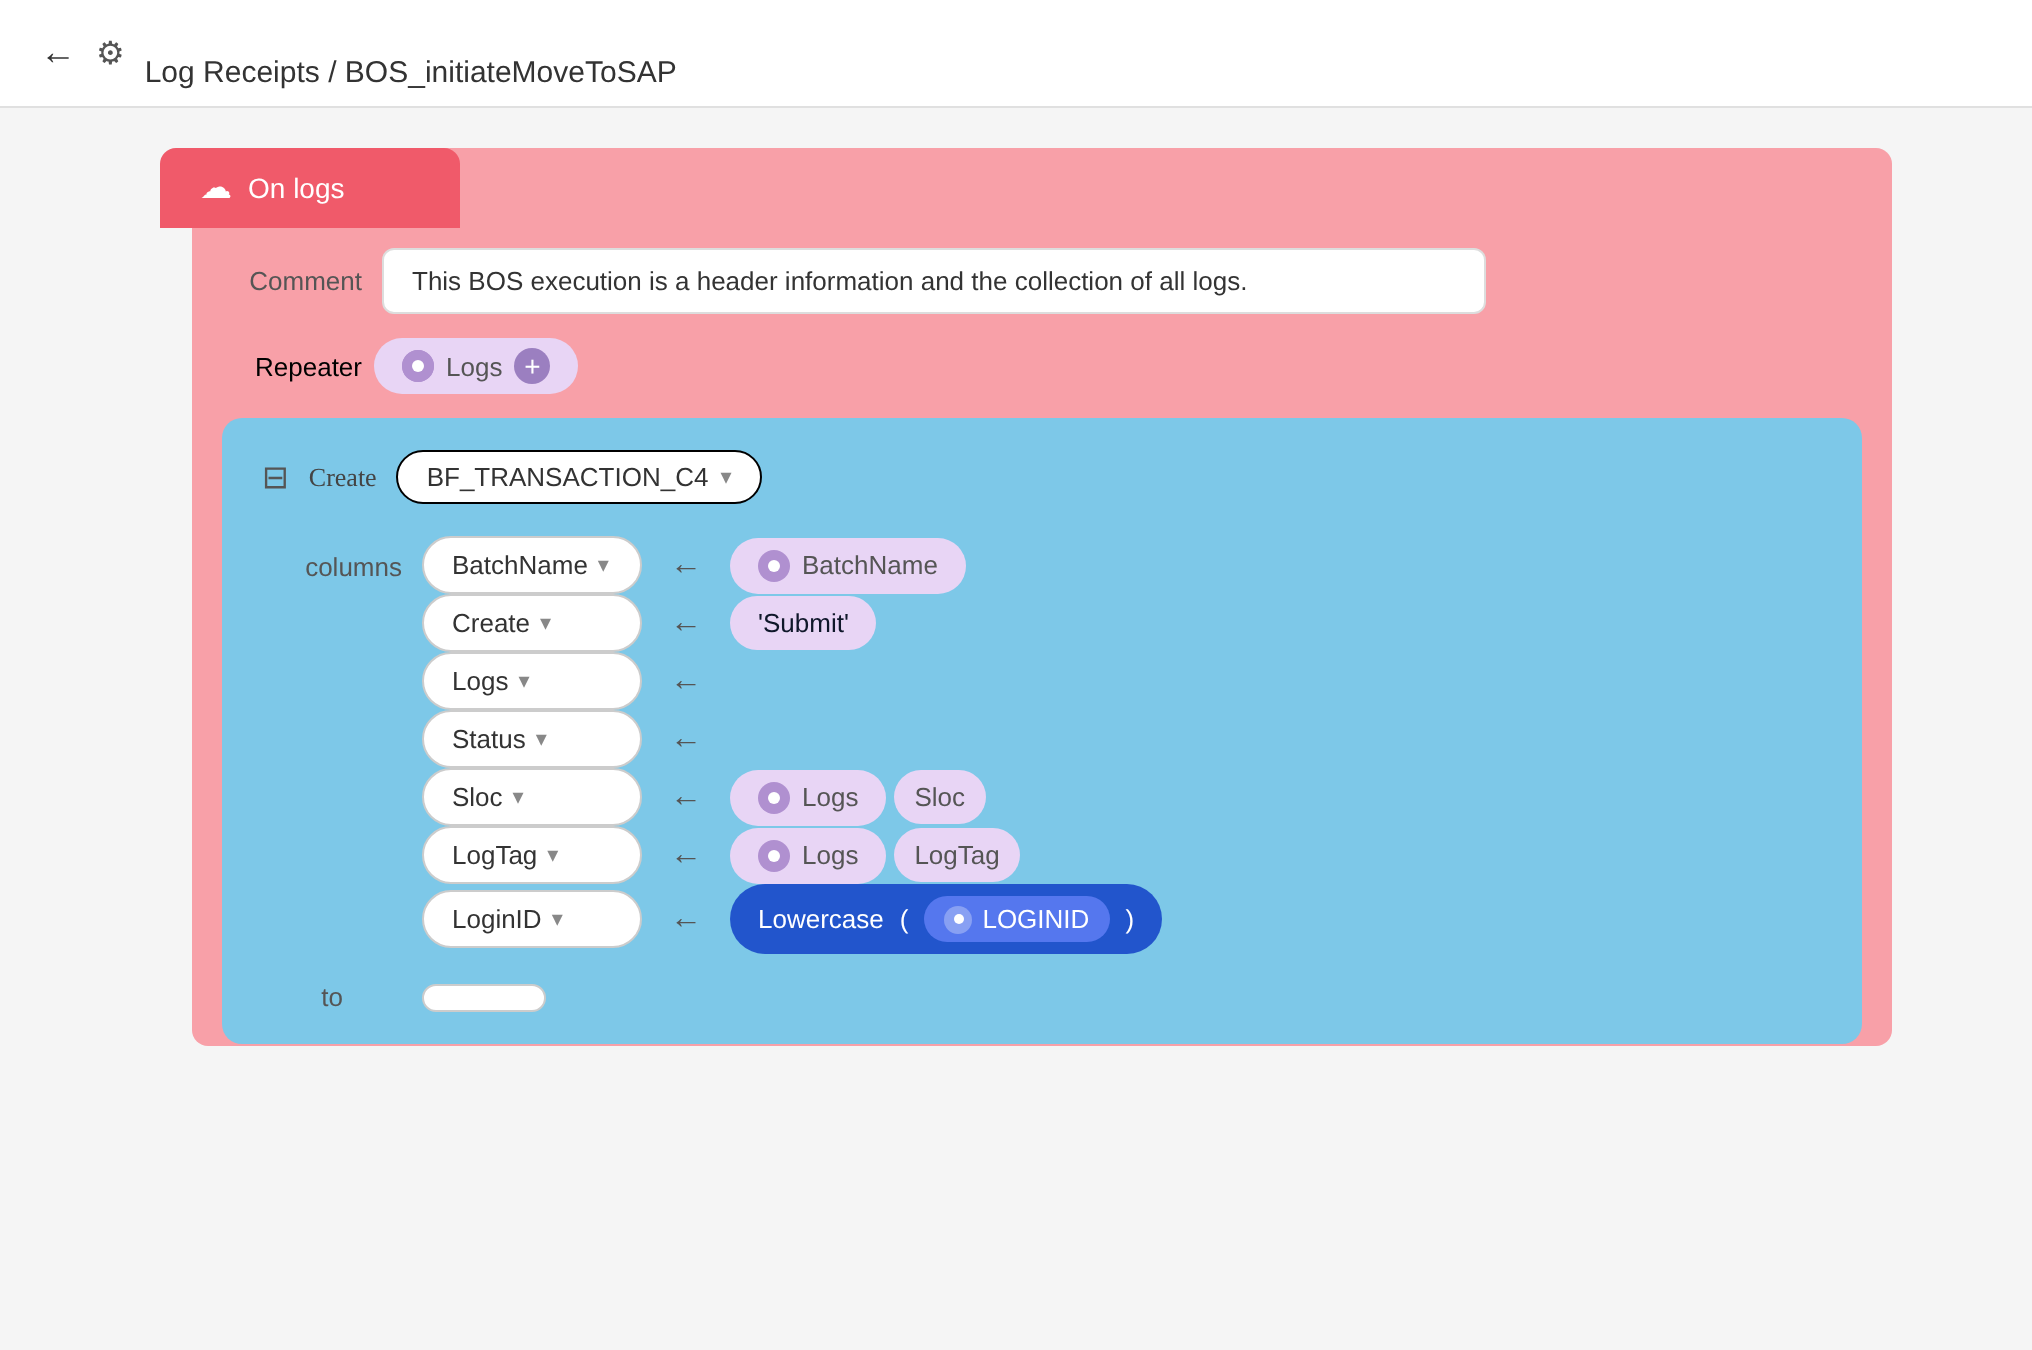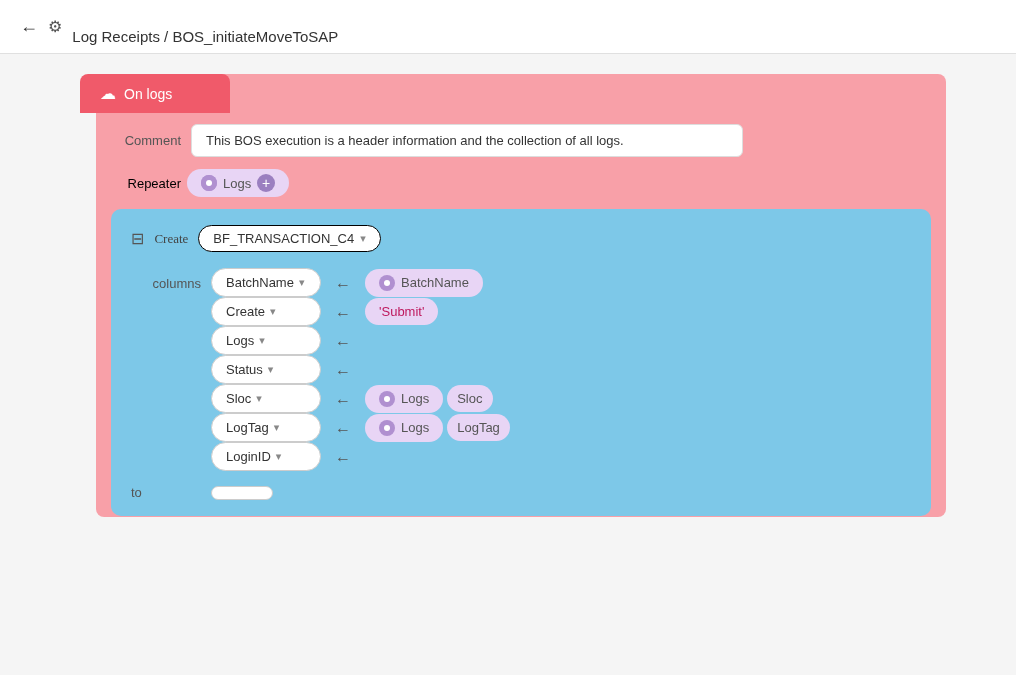--- a/index.html
+++ b/index.html
@@ -273,21 +273,21 @@
       height: 6px;
       background: white;
       border-radius: 50%;
     }
 
     .string-pill {
       background: #e8d5f5;
       border-radius: 20px;
       padding: 6px 14px;
       font-size: 13px;
-      color: #be185d;
+      color: #0f172a;
     }
 
     .chain-pills {
       display: flex;
       gap: 4px;
       align-items: center;
     }
 
     .chain-pill {
       background: #e8d5f5;
@@ -333,21 +333,21 @@
       display: flex;
       align-items: center;
       gap: 10px;
       margin-top: 14px;
     }
 
     .to-label {
       font-size: 13px;
       color: #555;
       min-width: 70px;
-      text-align: left;
+      text-align: center;
     }
 
     .to-pill {
       background: white;
       border: 1px solid #ccc;
       border-radius: 20px;
       padding: 6px 30px;
       font-size: 13px;
       color: #ccc;
       cursor: pointer;
@@ -496,20 +496,31 @@
             </div>
           </div>
 
           <div class="column-row">
             <div class="col-label-area"></div>
             <div class="field-pill">
               <span>LoginID</span>
               <span class="chevron">▾</span>
             </div>
             <span class="arrow-symbol">←</span>
+            <div class="lowercase-block">
+              <span>Lowercase</span>
+              <span>(</span>
+              <div class="loginid-pill">
+                <span class="dot-icon-white">
+                  <span style="width:5px;height:5px;background:white;border-radius:50%;display:block;"></span>
+                </span>
+                <span>LOGINID</span>
+              </div>
+              <span>)</span>
+            </div>
           </div>
 
         </div>
 
         <div class="to-row">
           <span class="to-label">to</span>
           <div class="to-pill"></div>
         </div>
 
       </div>

